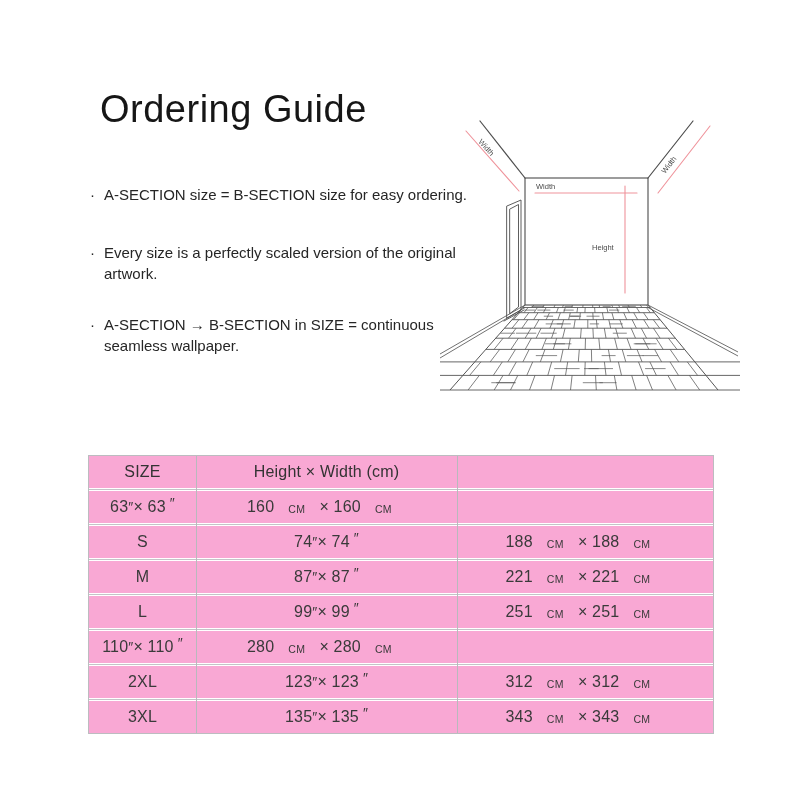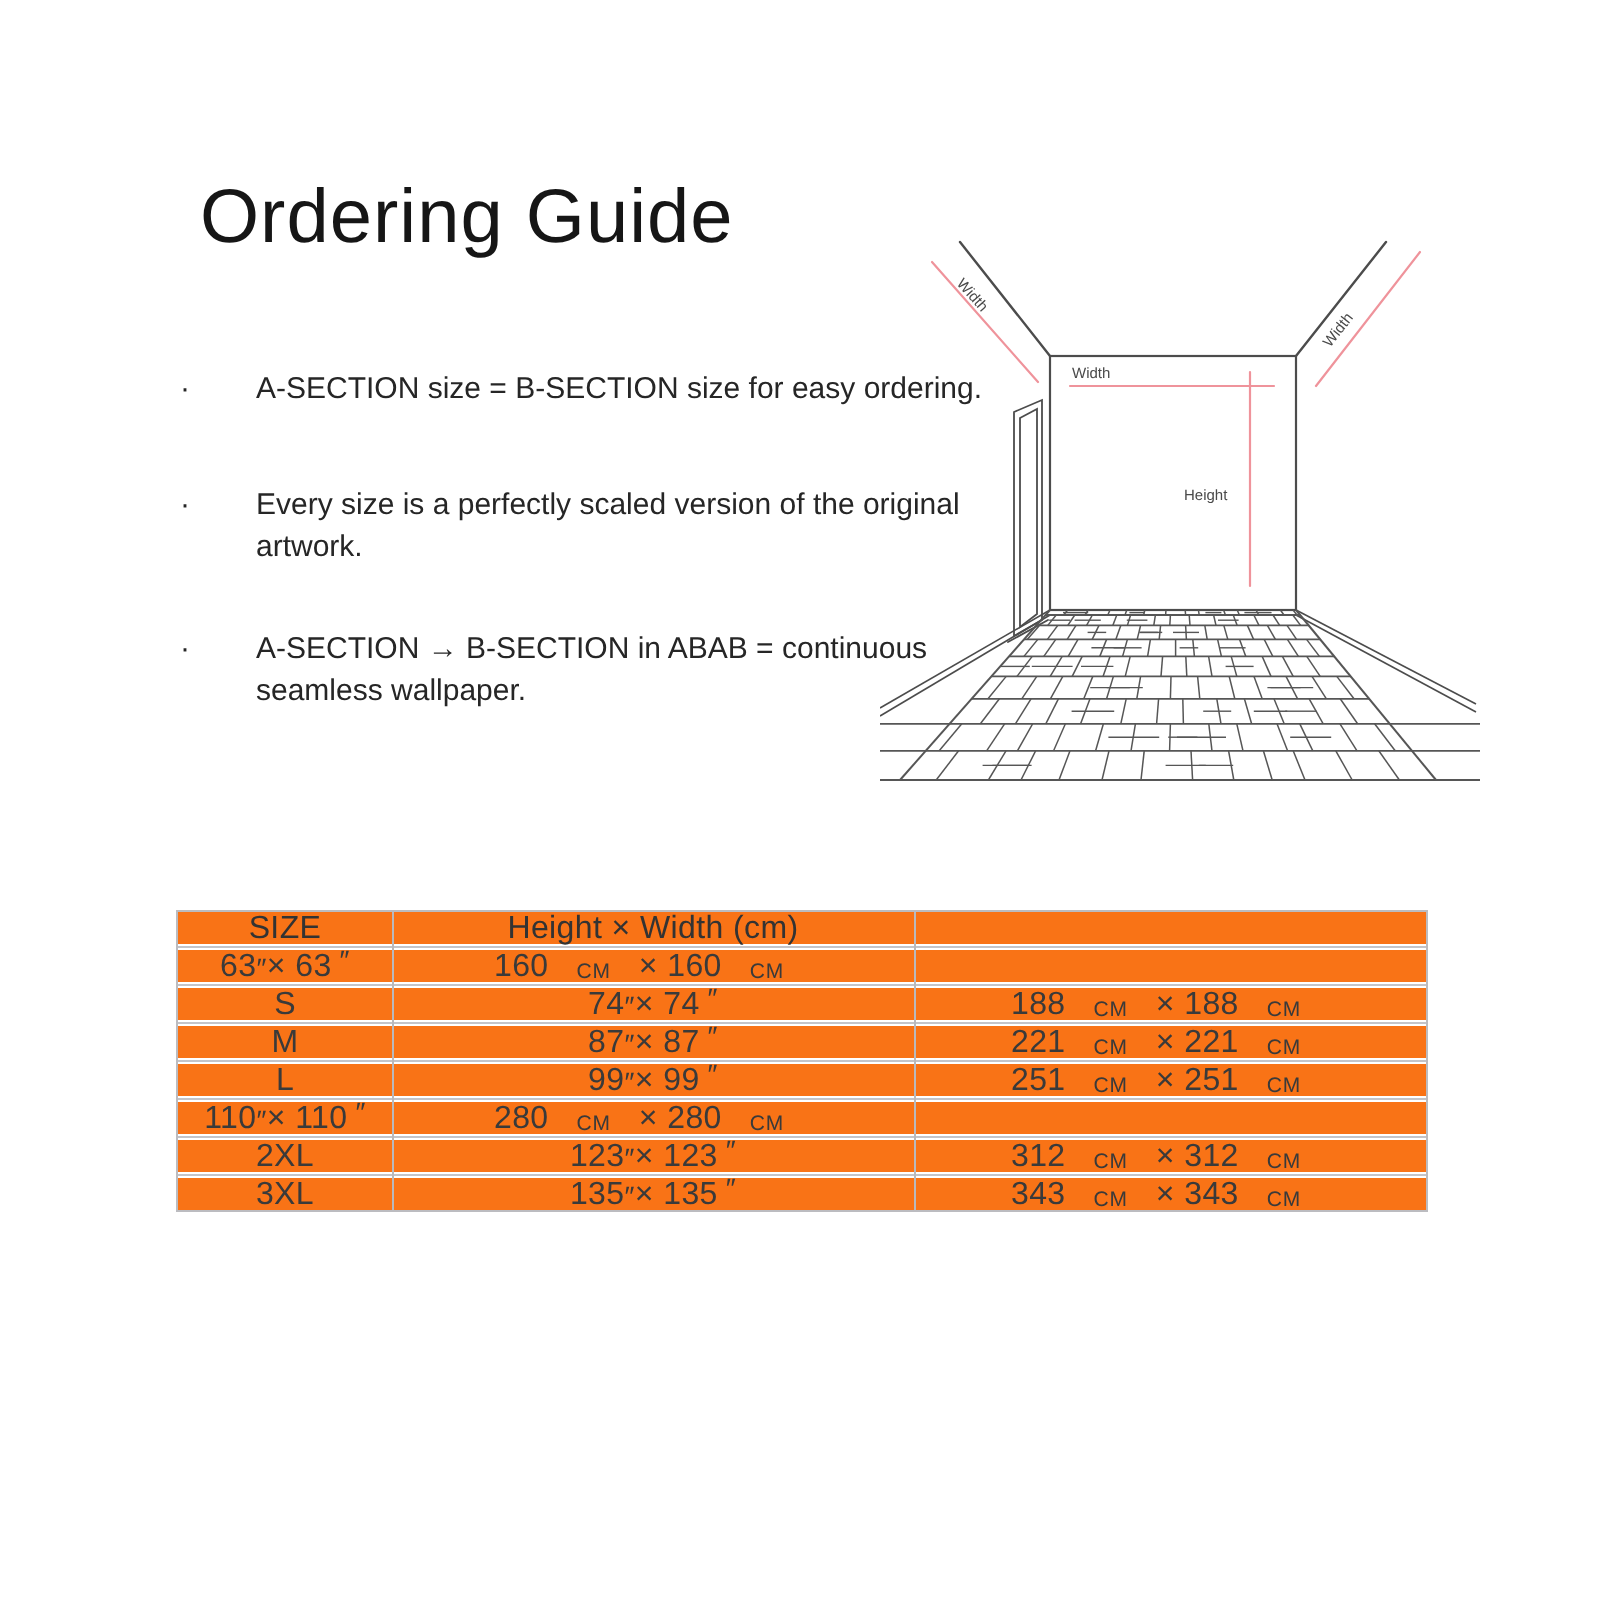--- a/index.html
+++ b/index.html
@@ -9,34 +9,34 @@
   }
   .page-title{
     position:absolute;left:100px;top:88px;margin:0;
     font-size:38px;font-weight:500;letter-spacing:.5px;color:#161616;
   }
   .bullet{
     position:absolute;left:90px;display:flex;gap:9px;
     font-size:15px;line-height:21px;color:#262626;
   }
   .bullet .marker{flex:0 0 auto;}
-  .bullet .txt{white-space:pre-line;margin-left:24px;}
+  .bullet .txt{white-space:pre-line;}
   #bullet-1{top:184px;}
   #bullet-2{top:242px;}
   #bullet-3{top:314px;}
   .diagram{position:absolute;left:440px;top:100px;width:300px;height:300px;}
   .diagram text{font-family:"Liberation Sans","DejaVu Sans",sans-serif;}
 
   .size-table{
     position:absolute;left:88px;top:455px;width:624px;
     border:1px solid #bcbcc0;background:#ffffff;
   }
   .t-row{
     display:grid;grid-template-columns:107px 261px 256px;
-    height:16px;background:#f97316;
+    height:32px;background:#f9a8d4;
   }
   .t-sep{height:3px;background:linear-gradient(#ffffff 0 1px,#c4c4c8 1px 2px,#ffffff 2px 3px);}
   .t-cell{
     display:flex;align-items:center;justify-content:center;
     font-size:16px;color:#3a3a3a;letter-spacing:.2px;
   }
   .t-head .t-cell{font-size:16px;color:#333333;}
   .cm-unit{font-size:10.5px;letter-spacing:.4px;margin:0 14px;align-self:center;transform:translateY(2px);}
   .mk1{font-size:14px;}
   .mk2{font-size:14px;position:relative;top:-4px;margin-left:4px;}
@@ -55,21 +55,21 @@
     <span class="marker">·</span>
     <span class="txt">A-SECTION size = B-SECTION size for easy ordering.</span>
   </div>
   <div class="bullet" id="bullet-2">
     <span class="marker">·</span>
     <span class="txt">Every size is a perfectly scaled version of the original
 artwork.</span>
   </div>
   <div class="bullet" id="bullet-3">
     <span class="marker">·</span>
-    <span class="txt">A-SECTION → B-SECTION in ABAB = continuous
+    <span class="txt">A-SECTION → B-SECTION in SIZE = continuous
 seamless wallpaper.</span>
   </div>
 
   <svg class="diagram" viewBox="0 0 300 300" xmlns="http://www.w3.org/2000/svg">
 
     <g stroke="#4c4c4c" fill="none" stroke-width="1.2" stroke-linecap="round">
       <path d="M40,21 L85,78"></path>
       <path d="M208,78 L253,21"></path>
       <rect x="85" y="78" width="123" height="127" stroke-width="1.1"></rect>
     </g>

